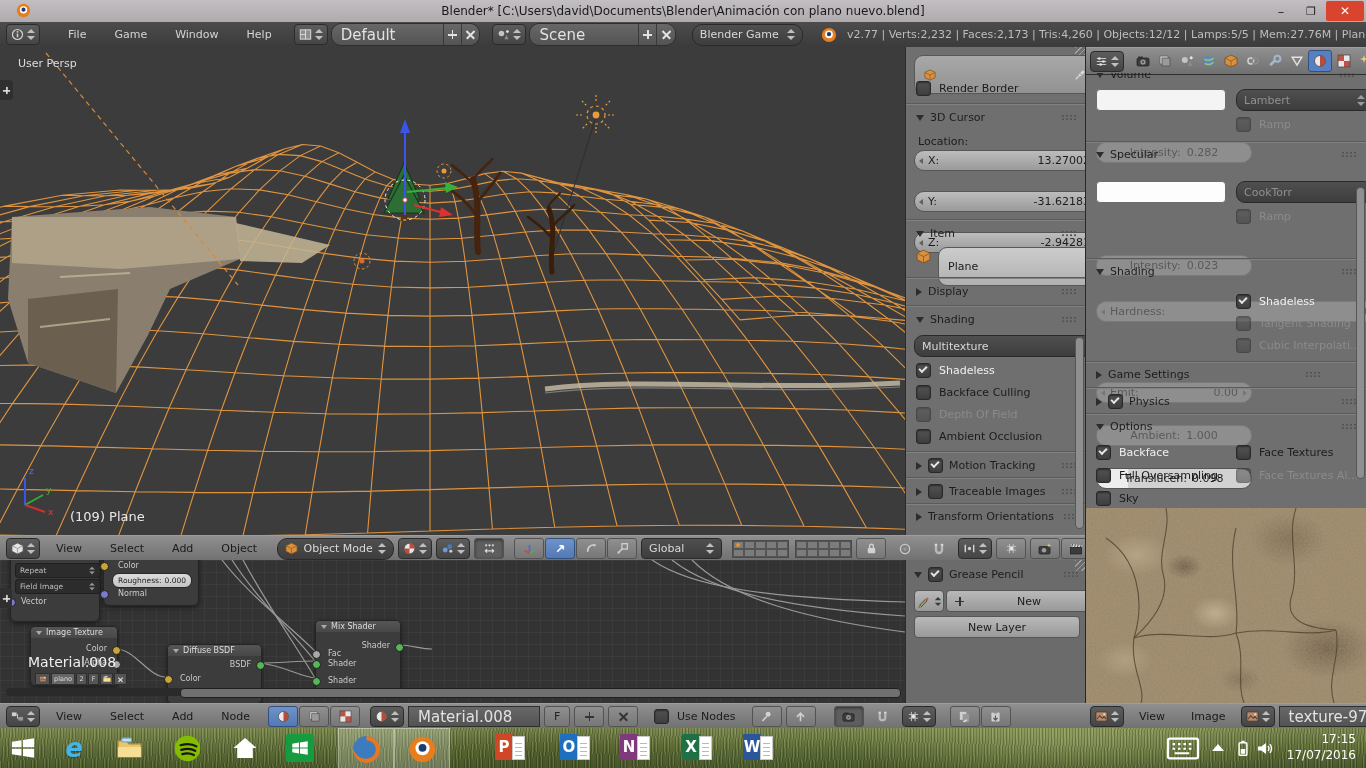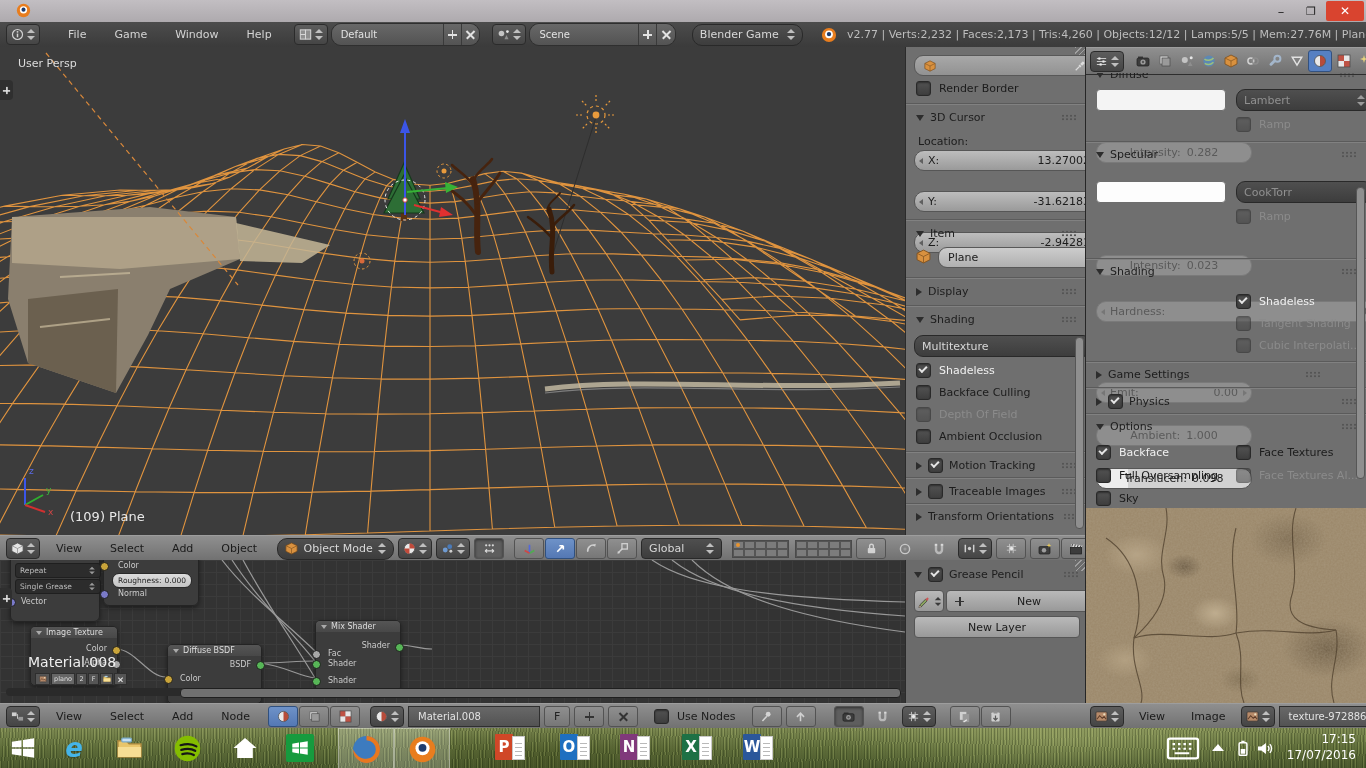--- a/index.html
+++ b/index.html
@@ -16,32 +16,32 @@
   .pill::after{content:"";position:absolute;right:4px;top:50%;margin-top:-3px;
         border-top:3px solid transparent;border-bottom:3px solid transparent;border-left:4px solid rgba(35,35,35,.55)}
   .pill.noarr::before,.pill.noarr::after{display:none}
   .pill.dis{background:#8e8e8e;border-color:#7a7a7a;color:#5a5a5a}
   .pill.dis::before,.pill.dis::after{opacity:.4}
   .pill.act{background:linear-gradient(to right,#ededed 0 20%,#d2d2d2 20%);color:#1c1c1c}
   .ddk{display:flex;align-items:center;justify-content:space-between;height:20px;border-radius:9px;
        background:linear-gradient(#4f4f4f,#3d3d3d);border:1px solid #292929;color:#d8d8d8;font-size:11px;padding:0 7px}
   .ddk.dim{color:#909090}
   .nfield{height:19px;border-radius:9px;background:linear-gradient(#cccccc,#b0b0b0);border:1px solid #585858;
-       color:#1a1a1a;display:flex;align-items:center;padding:0 9px;font-size:11px}
+       color:#1a1a1a;display:flex;align-items:center;padding:9px 9px;font-size:11px}
   .lbtn{height:20px;border-radius:4px;background:linear-gradient(#b9b9b9,#999999);border:1px solid #565656;
        color:#1b1b1b;display:flex;align-items:center;justify-content:center;font-size:11px;gap:5px}
   .hbtn{height:19px;min-width:22px;border-radius:3px;display:flex;align-items:center;justify-content:center;
        background:linear-gradient(#8f8f8f,#777777);border:1px solid #535353;color:#222;gap:2px;padding:0 3px}
   .hbtn.prs{background:linear-gradient(#6e92c8,#5478b4);border-color:#30507e}
   .hbtn.dkp{background:#5e5e5e;box-shadow:inset 0 1px 3px rgba(0,0,0,.5)}
   .edbtn{height:19px;border-radius:4px;background:linear-gradient(#5d5d5d,#454545);border:1px solid #2b2b2b;
        display:flex;align-items:center;gap:3px;padding:0 4px;color:#c8c8c8}
   .gwrap{display:flex;height:21px;border-radius:10px;overflow:hidden;border:1px solid #2f2f2f}
   .gfield{height:100%;background:linear-gradient(#686868,#535353);color:#e2e2e2;display:flex;align-items:center;
-       padding:0 9px;font-size:10px}
+       padding:0 9px;font-size:15px}
   .gsq{width:21px;height:100%;background:linear-gradient(#686868,#535353);display:flex;align-items:center;
        justify-content:center;border-left:1px solid #3a3a3a}
   .cb{width:13px;height:13px;border-radius:3px;background:linear-gradient(#525252,#3e3e3e);border:1px solid #292929;
       box-shadow:inset 0 1px 2px rgba(0,0,0,.45);flex:none;position:relative}
   .cb.on::after{content:"";position:absolute;left:2px;top:2px;width:6px;height:3px;
       border-left:2px solid #e6e6e6;border-bottom:2px solid #e6e6e6;transform:rotate(-45deg)}
   .cb.dim{opacity:.55}
   .hdr{display:flex;align-items:center;gap:6px;color:#1d1d1d;font-size:11px}
   .hdr .lab{white-space:nowrap}
   .lab.lit{color:#f0f0f0}.lab.dim{color:#8b8b8b}
@@ -302,20 +302,21 @@
         <circle cx="7" cy="6.4" r="3.4" fill="#fff"></circle>
         <circle cx="7" cy="6.2" r="1.9" fill="#1e3c6e"></circle>
       </symbol>
 </defs>
 </svg>
 
 <div class="ab fx" style="left:0;top:0;width:1366px;height:22px;background:linear-gradient(#c2bec2,#aeaaae);border-bottom:1px solid #8a868a">
   <svg class="ic ab" width="15" height="15" style="left:16px;top:3px">
       <use href="#i-blender"></use>
     </svg>
+  <div style="flex:1;text-align:center;font-size:12px;color:#1a1a1a">Blender* [C:\Users\david\Documents\Blender\Animación con plano nuevo.blend]</div>
   <div class="fx" style="position:absolute;right:2px;top:0;height:22px">
     <div class="fx" style="width:30px;height:20px;justify-content:center;color:#222;font-size:13px">–</div>
     <div class="fx" style="width:30px;height:20px;justify-content:center;color:#222;font-size:11px">❐</div>
     <div class="fx" style="width:38px;height:20px;justify-content:center;color:#fff;font-size:12px;background:#d9442f;border-radius:2px">✕</div>
   </div>
 </div>
 
 <div class="ab fx" style="left:0;top:22px;width:1366px;height:25px;background:linear-gradient(#4c4c4c,#3b3b3b);border-bottom:1px solid #252525;gap:0;padding:0 6px">
   <div class="edbtn" style="margin-right:14px">
     <svg class="ic" width="13" height="13">
@@ -609,21 +610,21 @@
             <use href="#i-sparkle"></use>
           </svg>
         </div>
 
     </div>
   </div>
 
   <div class="ab" style="left:0;top:26px;width:281px;height:9px;overflow:hidden">
     <div class="hdr" style="position:absolute;left:10px;top:-5px;width:258px">
       <span class="td"></span>
-      <span class="lab">Diffuse</span>
+      <span class="lab">Volume</span>
       <span class="grip"></span>
     </div>
   </div>
   <div class="ab" style="left:10px;top:42px;width:128px;height:20px;border-radius:4px;background:#f4f4f4;border:1px solid #6e6e6e"></div>
   <div class="ab ddk dim" style="left:150px;top:42px;width:121px">
     <span>Lambert</span>
     <span class="ud" style="color:#9a9a9a"></span>
   </div>
   <div class="ab pill dis noarr" style="left:10px;top:67px;width:128px;justify-content:center;gap:6px">
     <span>Intensity:</span>
@@ -874,21 +875,21 @@
       <path d="M692,0 C732,40 812,60 905,72"></path>
     </g>
   </svg>
 
   <div class="node" style="left:10px;top:-8px;width:88px;height:68px;border-radius:0 0 6px 6px">
     <div class="ndd" style="left:4px;top:10px;width:76px">
       <span>Repeat</span>
       <span class="ud" style="color:#9a9a9a;transform:scale(.7)"></span>
     </div>
     <div class="ndd" style="left:4px;top:26px;width:76px">
-      <span>Single Grease</span>
+      <span>Field Image</span>
       <span class="ud" style="color:#9a9a9a;transform:scale(.7)"></span>
     </div>
     <span class="nlab" style="left:10px;top:44px">Vector</span>
     <span class="sock p" style="left:-4px;top:45px"></span>
   </div>
 
   <div class="node" style="left:103px;top:-24px;width:94px;height:68px;border-radius:0 0 6px 6px">
     <span class="nlab" style="left:14px;top:24px">Color</span>
     <span class="sock y" style="left:-4px;top:25px"></span>
     <div class="nslider" style="left:8px;top:36px;width:78px">

